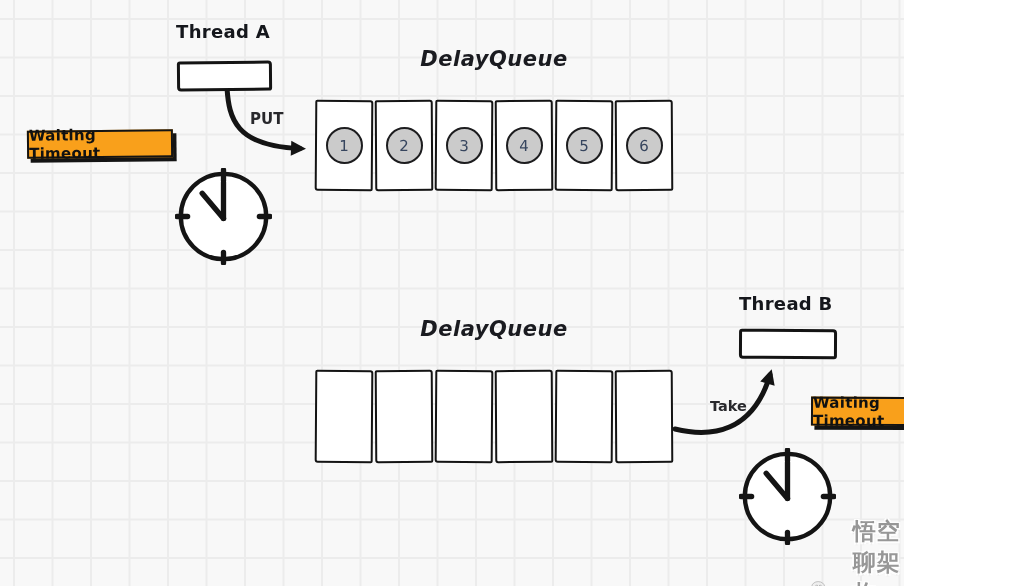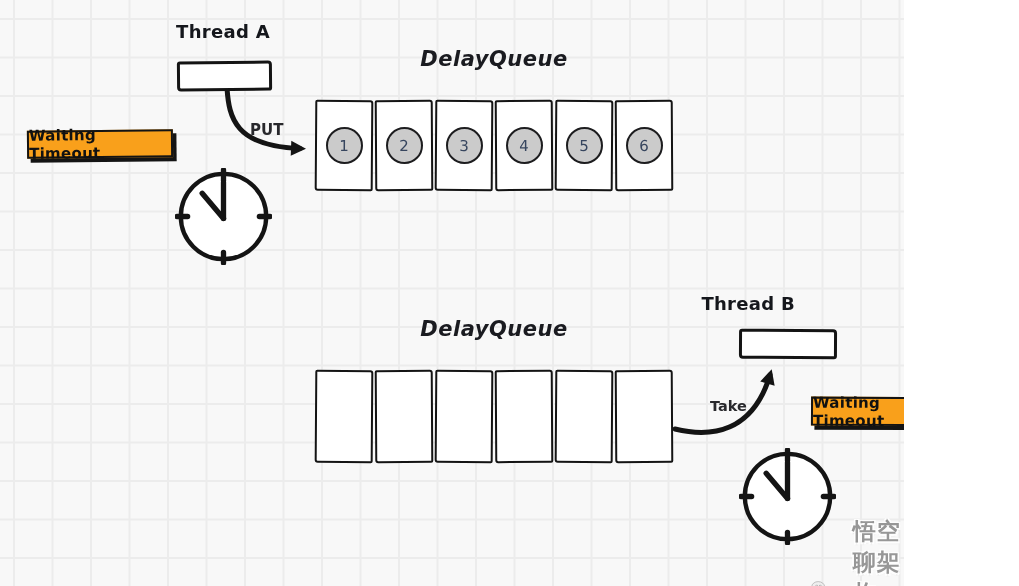--- a/index.html
+++ b/index.html
@@ -11,36 +11,36 @@
       linear-gradient(to right, var(--grid-line,#ececec) 1.5px, transparent 1.5px),
       linear-gradient(to bottom, var(--grid-line,#ececec) 1.5px, transparent 1.5px);
     background-size:38.5px 38.5px;
     background-position:13px 18px;
     font-family:"DejaVu Sans","Liberation Sans",sans-serif;
     color:#17181c;
   }
   .arrow-layer{position:absolute;left:0;top:0;width:1019px;height:586px;pointer-events:none;}
   .thread-label{position:absolute;font-size:18px;font-weight:700;color:#15171c;letter-spacing:.3px;}
   #thread-a-label{left:175px;top:21px;width:96px;text-align:center;}
-  #thread-b-label{left:695px;top:293px;width:100px;text-align:right;}
+  #thread-b-label{left:739px;top:293px;width:100px;text-align:left;}
   .sketch-box{position:absolute;background:#fff;border:3px solid var(--ink,#141414);border-radius:3px 4px 3px 4px;}
   #thread-a-box{left:177px;top:61px;width:89px;height:24px;transform:rotate(-.5deg);}
   #thread-b-box{left:739px;top:329px;width:92px;height:24px;transform:rotate(.3deg);}
   .queue-title{position:absolute;font-size:21px;font-weight:700;color:#1a1b20;letter-spacing:.5px;font-style:italic;}
   #dq1-title{left:315px;top:47px;width:358px;text-align:center;}
   #dq2-title{left:315px;top:317px;width:358px;text-align:center;}
   .queue{position:absolute;display:flex;gap:2px;}
   #queue-1{left:315px;top:100px;width:358px;height:91px;}
   #queue-2{left:315px;top:370px;width:358px;height:93px;}
   .queue .cell{flex:1;background:#fff;border:2.5px solid var(--ink,#141414);border-radius:2px 3px 2px 3px;display:flex;align-items:center;justify-content:center;}
   .queue .cell:nth-child(odd){transform:rotate(.4deg);}
   .queue .cell:nth-child(even){transform:rotate(-.35deg);}
   .item-circle{width:37px;height:37px;border-radius:50%;background:var(--item-circle-fill,#cbcbcb);border:2.5px solid #1d1d1f;display:flex;align-items:center;justify-content:center;font-size:15px;font-weight:500;color:var(--item-number,#36455e);box-sizing:border-box;}
   .action-label{position:absolute;font-size:15px;font-weight:600;color:#28282c;}
-  #put-label{left:250px;top:110px;margin-top:11px;}
+  #put-label{left:250px;top:110px;}
   #take-label{left:710px;top:398px;font-size:14.5px;}
   .timeout-badge{position:absolute;background:var(--badge-orange,#F9A01B);border:2.5px solid var(--ink,#141414);box-shadow:3.5px 4px 0 var(--ink,#141414);display:flex;align-items:center;justify-content:center;font-weight:700;font-size:15px;color:#111;letter-spacing:.3px;box-sizing:border-box;}
   #timeout-badge-1{left:27px;top:130px;width:146px;height:28px;transform:rotate(-.6deg);}
   #timeout-badge-2{left:811px;top:397px;width:146px;height:29px;transform:rotate(.3deg);}
   .clock{position:absolute;width:97px;height:97px;}
   #clock-1{left:175px;top:168px;}
   #clock-2{left:739px;top:448px;}
   .watermark{position:absolute;left:811px;top:516px;display:flex;align-items:flex-end;gap:22px;opacity:.92;}
   .wechat-icon{opacity:.85;}
   .watermark-text{font-size:23px;font-weight:600;letter-spacing:1px;color:var(--watermark-gray,#8f8f8f);

